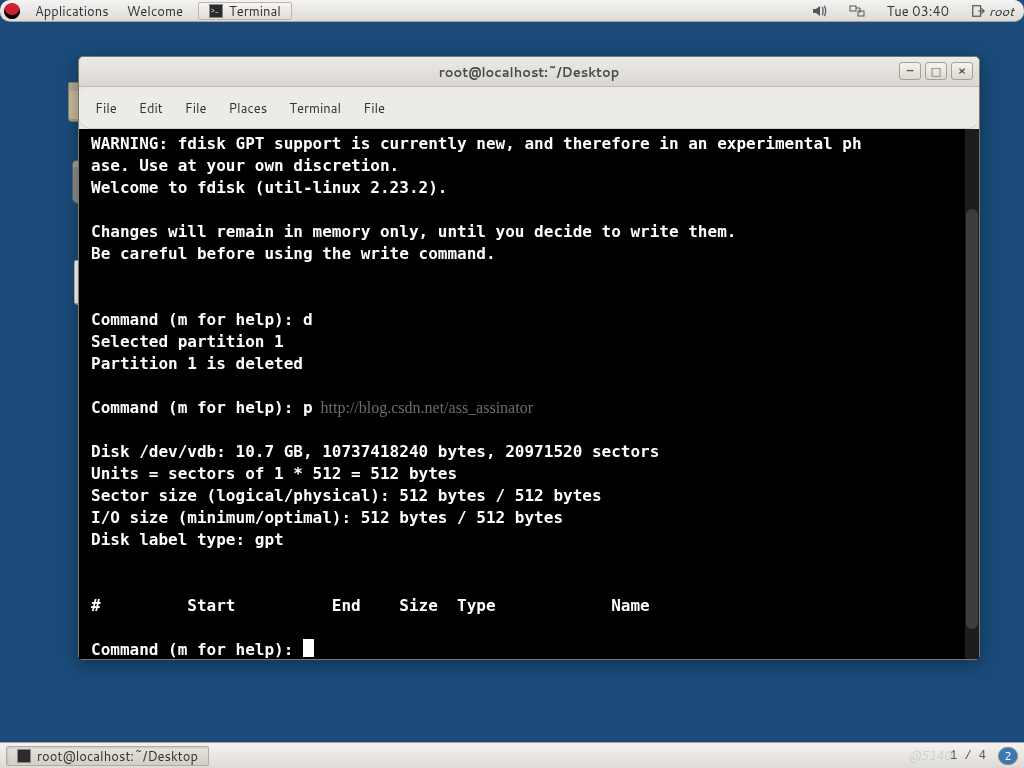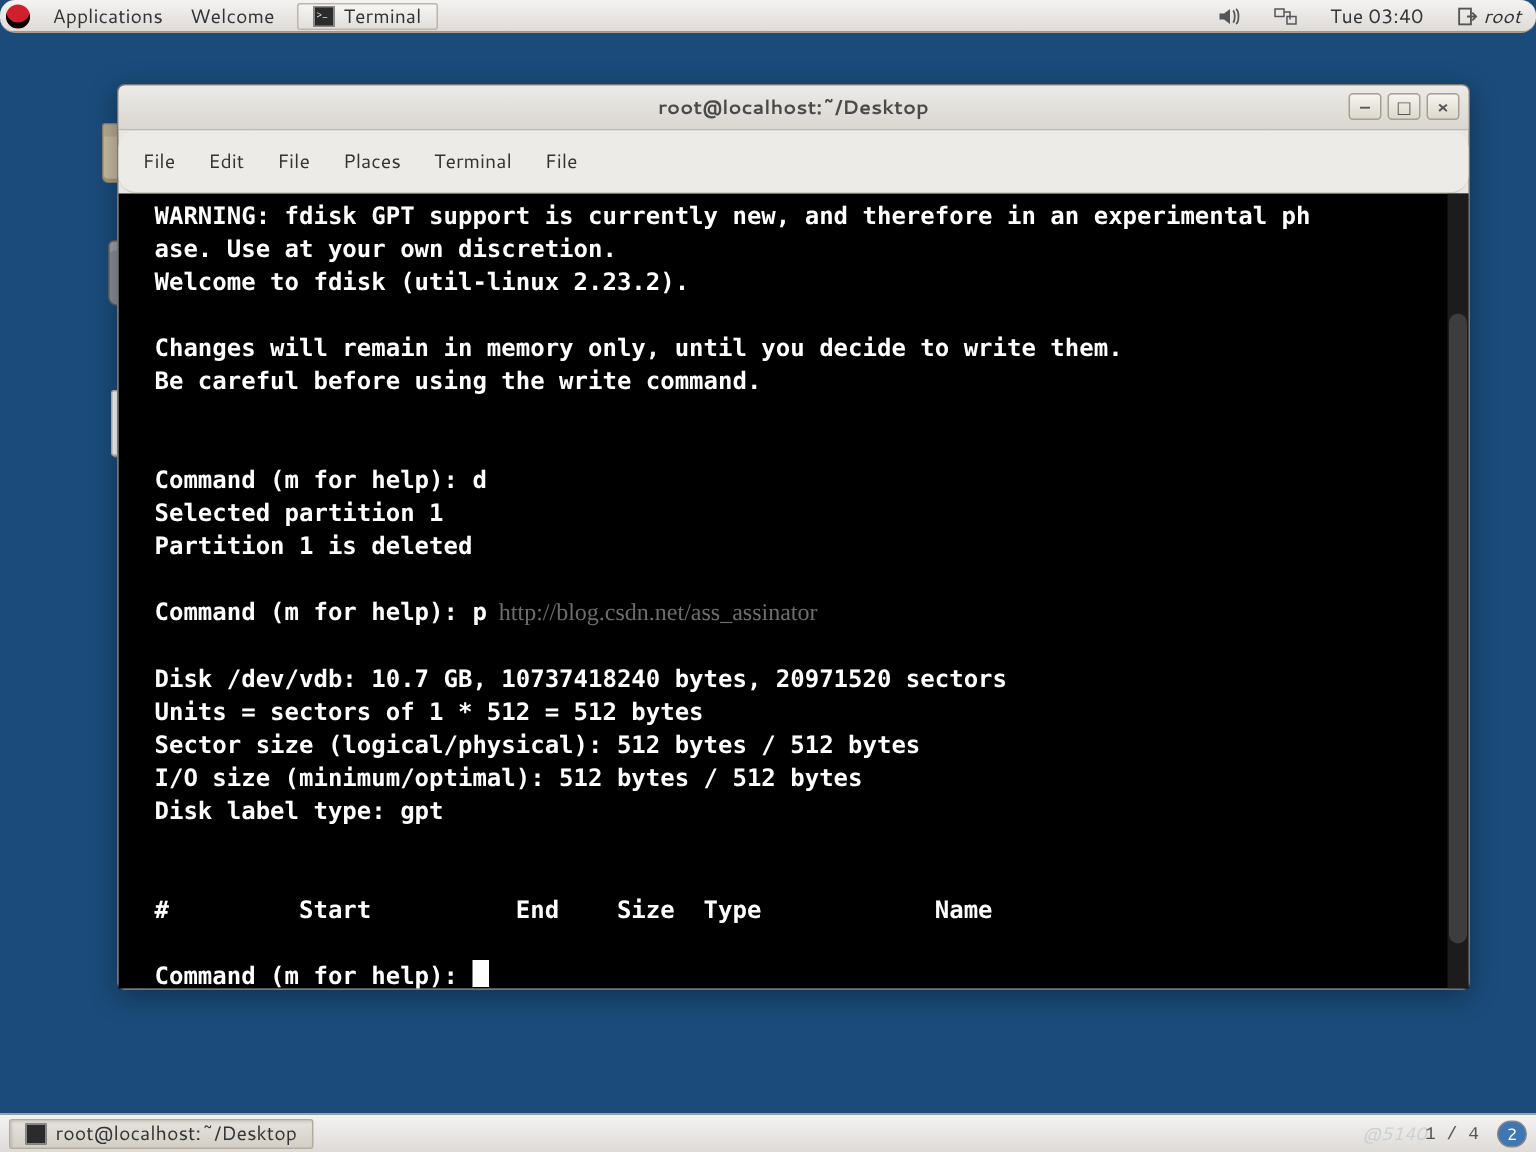--- a/index.html
+++ b/index.html
@@ -84,21 +84,21 @@
   color:#333;
   border-radius:12px;
 }
 .menubar .m { padding:3px 10px; }
 
 .term-body {
   flex:1; background:#000; color:#fff;
   font-family:"DejaVu Sans Mono","Liberation Mono",monospace;
   font-size:16px; font-weight:bold;
   line-height:22px;
-  padding:4px 24px;
+  padding:4px 12px;
   white-space:pre-wrap;
   position:relative;
   overflow:hidden;
 }
 .term-scroll {
   position:absolute; top:0; right:0; bottom:0; width:14px;
   background:#1c1c1c;
 }
 .term-scroll .thumb {
   position:absolute; left:1px; right:1px; top:80px; height:420px;

